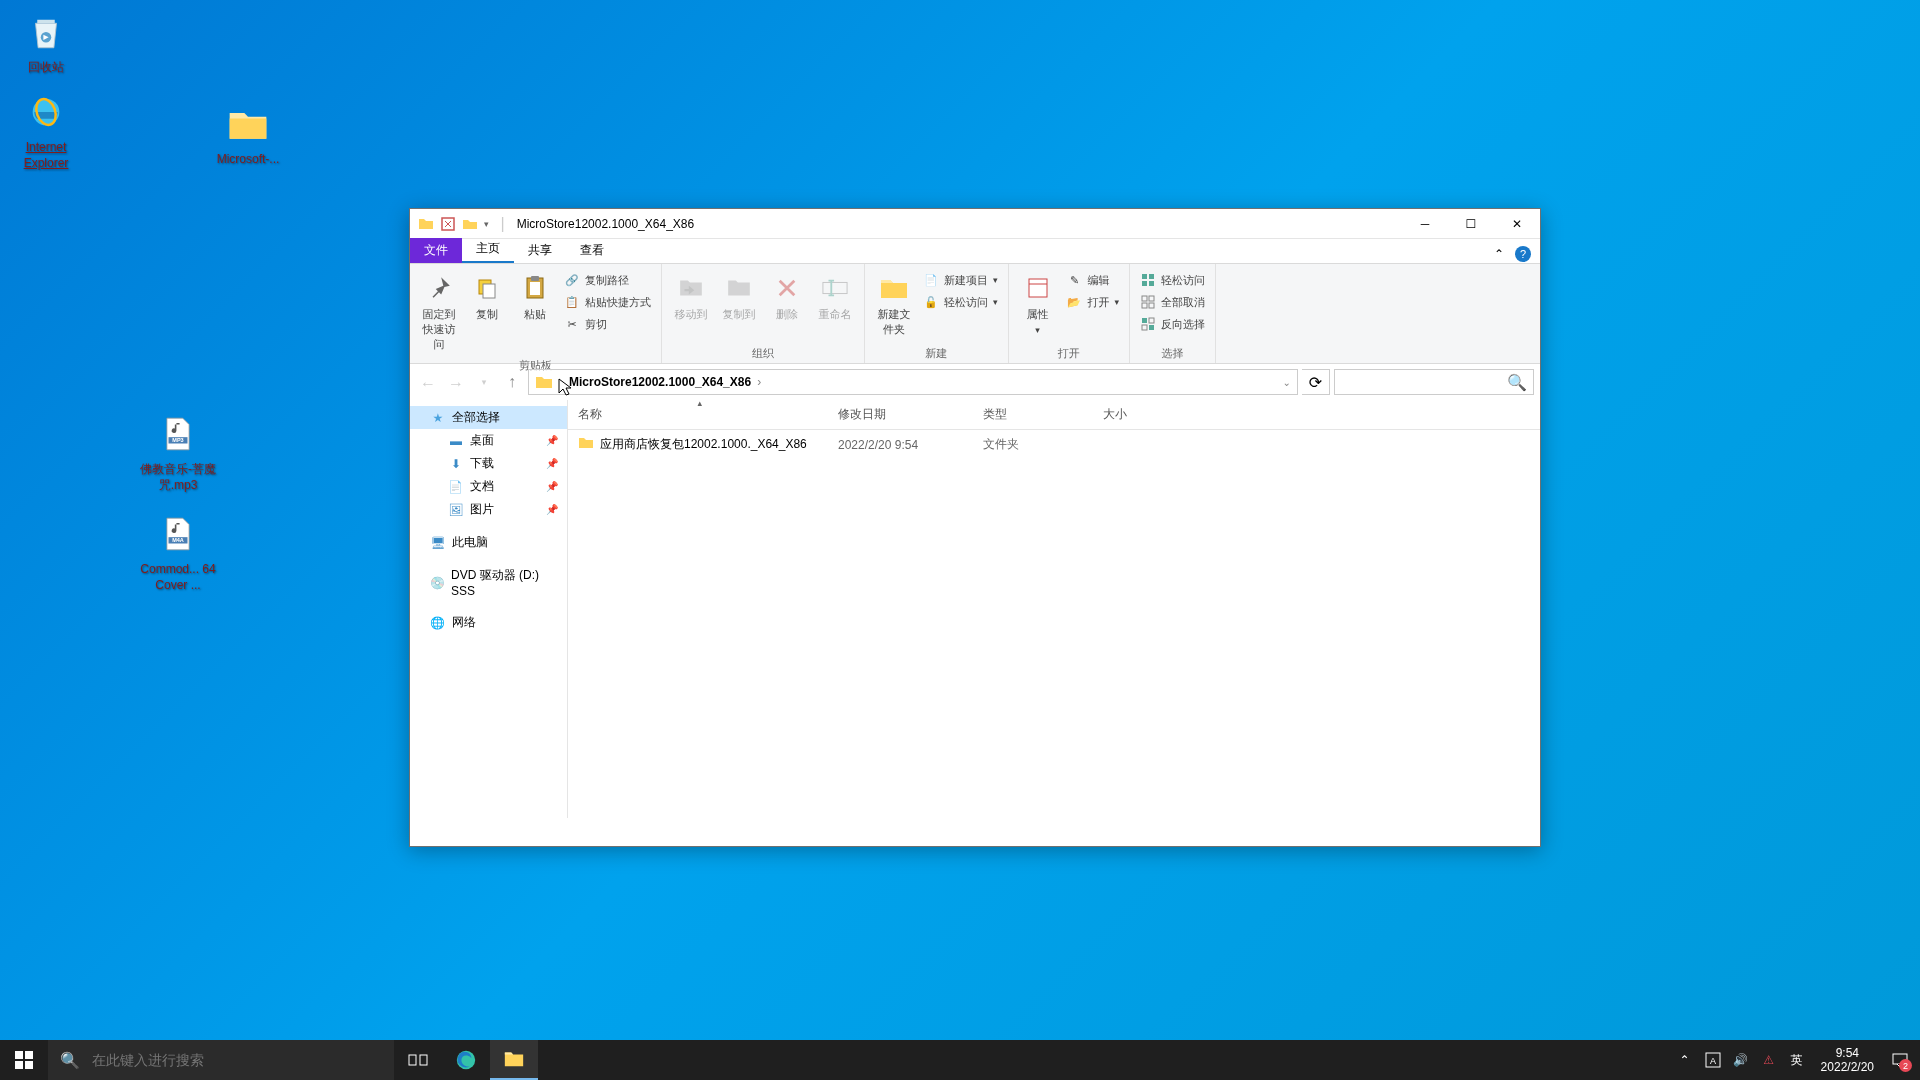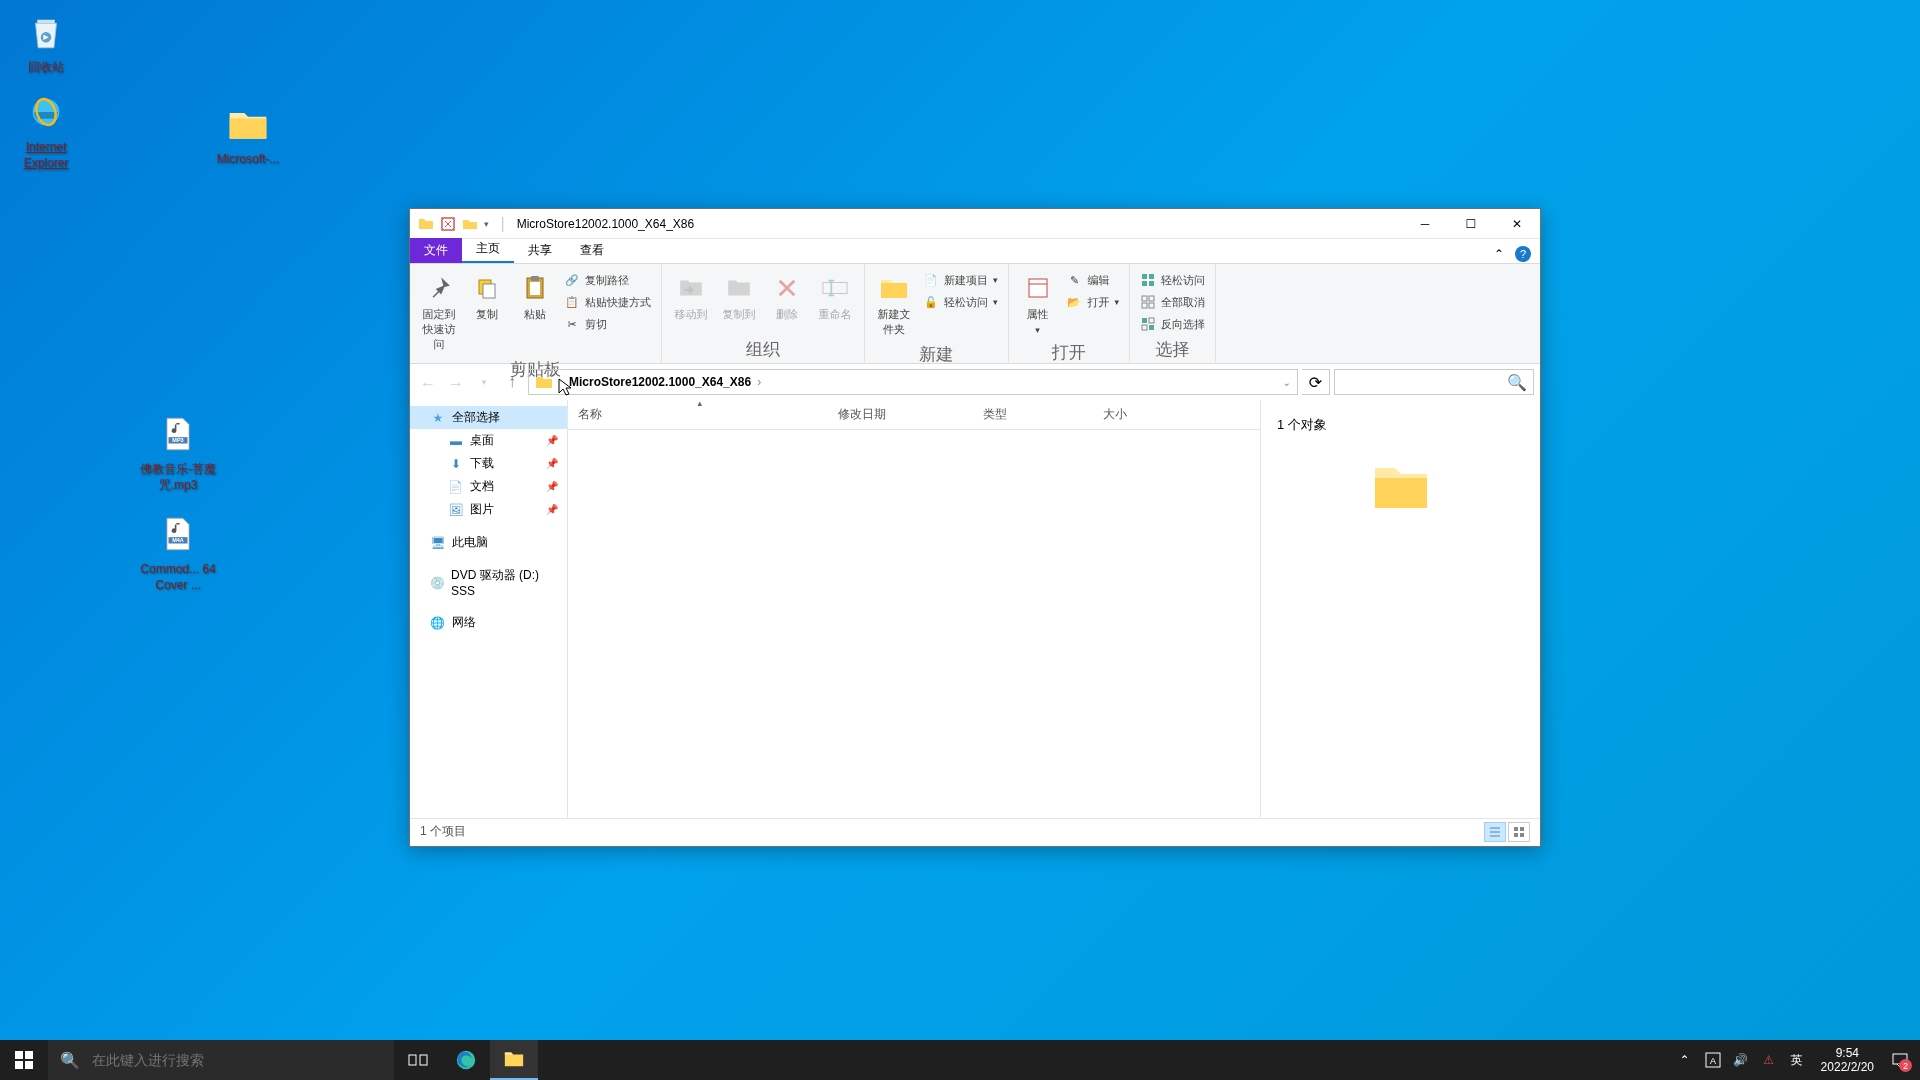--- a/index.html
+++ b/index.html
@@ -30,21 +30,21 @@
 .ribbon-tab.file { background: #6d28d9; color: white; }
 .ribbon-tab.active { border-bottom: 2px solid #1979ca; }
 .ribbon-help { margin-left: auto; padding-right: 8px; display: flex; gap: 6px; align-items: center; }
 .ribbon-help .hb { width: 18px; height: 18px; display: flex; align-items: center; justify-content: center; font-size: 12px; cursor: pointer; }
 .help-circle { width: 16px; height: 16px; border-radius: 50%; background: #1979ca; color: white; font-size: 11px; display: flex; align-items: center; justify-content: center; }
 
 
 .ribbon { height: 100px; background: #f5f6f7; border-bottom: 1px solid #dadada; display: flex; }
 .ribbon-group { border-right: 1px solid #e1e1e1; padding: 4px 6px 2px; display: flex; flex-direction: column; }
 .ribbon-group-content { flex: 1; display: flex; align-items: flex-start; gap: 2px; }
-.ribbon-group-label { text-align: center; font-size: 17px; color: #666; padding-top: 2px; }
+.ribbon-group-label { text-align: center; font-size: 11px; color: #666; padding-top: 2px; }
 .rb-btn-large { width: 46px; display: flex; flex-direction: column; align-items: center; gap: 3px; padding: 4px 2px; font-size: 11px; text-align: center; cursor: pointer; color: #444; }
 .rb-btn-large.disabled { opacity: 0.45; }
 .rb-btn-large .bi { width: 32px; height: 32px; display: flex; align-items: center; justify-content: center; }
 .rb-col { display: flex; flex-direction: column; gap: 2px; padding-top: 2px; }
 .rb-btn-small { display: flex; align-items: center; gap: 5px; font-size: 11px; padding: 2px 4px; cursor: pointer; color: #444; white-space: nowrap; }
 .rb-btn-small .si { width: 16px; height: 16px; display: flex; align-items: center; justify-content: center; }
 
 
 .addressbar { height: 36px; display: flex; align-items: center; padding: 4px 6px; gap: 4px; background: white; }
 .nav-btn { width: 24px; height: 24px; display: flex; align-items: center; justify-content: center; color: #888; cursor: pointer; }
@@ -451,51 +451,35 @@
         </div>
     </div>
 
     <div class="file-list">
       <div class="fl-header">
         <div class="col name"><span>名称</span><span class="sort-arrow">▴</span></div>
         <div class="col date">修改日期</div>
         <div class="col type">类型</div>
         <div class="col size">大小</div>
       </div>
-    </div>
-
-    <div class="preview-pane">
-      <div>1 个对象</div>
-      <div class="big-folder">
-        <svg viewBox="0 0 64 64">
-            <path fill="#ffe9a6" d="M6 14h20l6 6h26v34H6z"></path>
-            <path fill="#ffd35a" d="M6 24h52v30H6z"></path>
-          </svg>
-      </div>
-    </div>
-  </div>
-
-  <div class="statusbar">
-    <span>1 个项目</span>
-    <div class="view-btns">
-      <div class="vb active">
-          <svg width="12" height="12" viewBox="0 0 12 12">
-            <path stroke="#3b8bc7" d="M1 2h10M1 6h10M1 10h10"></path>
-          </svg>
-        </div>
-      <div class="vb">
-          <svg width="12" height="12" viewBox="0 0 12 12">
-            <rect x="1" y="1" width="4" height="4" fill="#888"></rect>
-            <rect x="7" y="1" width="4" height="4" fill="#888"></rect>
-            <rect x="1" y="7" width="4" height="4" fill="#888"></rect>
-            <rect x="7" y="7" width="4" height="4" fill="#888"></rect>
-          </svg>
-        </div>
-    </div>
-  </div>
+      <div class="fl-row">
+        <div class="cell name">
+            <span><svg width="16" height="16" viewBox="0 0 16 16">
+                <path fill="#ffd35a" d="M1 3h5l2 2h7v8H1z"></path>
+              </svg></span>
+            <span>应用商店恢复包12002.1000._X64_X86</span>
+          </div>
+        <div class="cell date">2022/2/20 9:54</div>
+        <div class="cell type">文件夹</div>
+        <div class="cell size"></div>
+      </div>
+    </div>
+
+  </div>
+
 </div>
 
 <svg class="cursor-overlay" width="16" height="20" viewBox="0 0 16 20">
     <path fill="white" stroke="black" d="M1 1l0 14 4-4 3 6 3-1-3-6h5z"></path>
   </svg>
 
 <div class="taskbar">
   <div class="start-btn">
     <svg width="18" height="18" viewBox="0 0 18 18">
         <rect x="0" y="0" width="8" height="8" fill="white"></rect>

